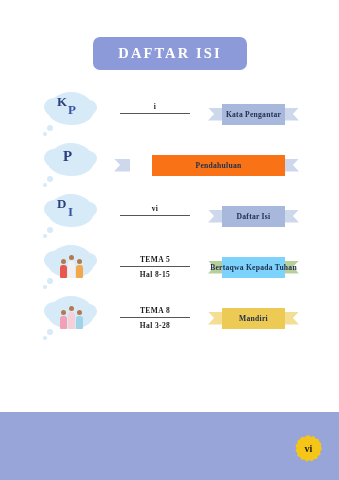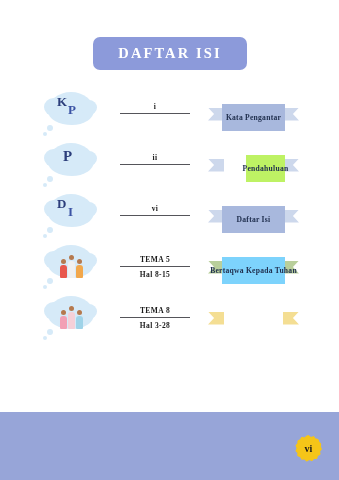--- a/index.html
+++ b/index.html
@@ -191,21 +191,21 @@
     position: relative;
     height: 22px;
     margin-left: 12px;
     margin-right: 40px;
   }
   .ribbon {
     position: absolute;
     left: 14px;
     right: 14px;
     top: 1px;
-    height: 27px;
+    height: 21px;
     display: flex;
     align-items: center;
     justify-content: center;
     z-index: 2;
   }
   .ribbon-text {
     font-size: 7.6px;
     font-weight: bold;
     color: #21304f;
     letter-spacing: 0.25px;
@@ -309,29 +309,24 @@
     </div>
     <div class="toc-row">
       <div class="icon-cell">
         <div class="cloud"></div>
         <div class="bubble-sm"></div>
         <div class="bubble-xs"></div>
         <div class="cloud-letters one-letter">
           <span class="cl-a">P</span>
         </div>
       </div>
-      <div class="num-cell roman-only">
-        <div class="num-top">ii</div>
-        <div class="num-rule"></div>
-        <div class="num-bot"></div>
-      </div>
       <div class="ribbon-cell">
         <div class="tail tail-l"></div>
         <div class="tail tail-r"></div>
-        <div class="ribbon" style="background: #bef264; margin-left: 24px;">
+        <div class="ribbon" style="background: #f97316; margin-left: 24px;">
           <span class="ribbon-text">Pendahuluan</span>
         </div>
       </div>
     </div>
     <div class="toc-row">
       <div class="icon-cell">
         <div class="cloud"></div>
         <div class="bubble-sm"></div>
         <div class="bubble-xs"></div>
         <div class="cloud-letters">
@@ -388,20 +383,23 @@
         </div>
       </div>
       <div class="num-cell">
         <div class="num-top">TEMA 8</div>
         <div class="num-rule"></div>
         <div class="num-bot">Hal 3-28</div>
       </div>
       <div class="ribbon-cell">
         <div class="tail tail-l"></div>
         <div class="tail tail-r"></div>
+        <div class="ribbon" style="background: rgb(237, 202, 83);">
+          <span class="ribbon-text">Mandiri</span>
+        </div>
       </div>
     </div>
   </div>
 
 <div class="footer-band" style="background: rgb(151, 165, 216);"></div>
 
 <div class="page-badge">
   <div class="badge-burst" style="background: rgb(245, 197, 24);"></div>
   <div class="badge-text">vi</div>
 </div>

